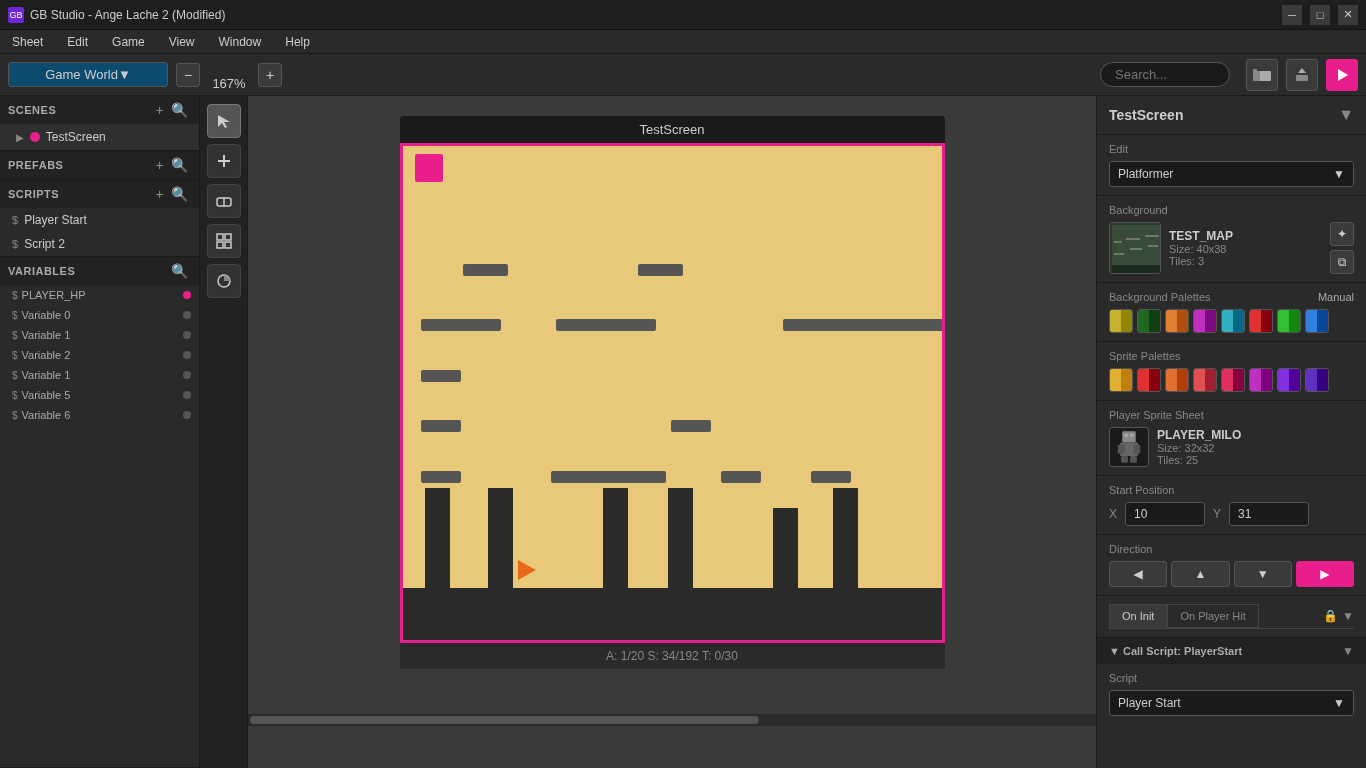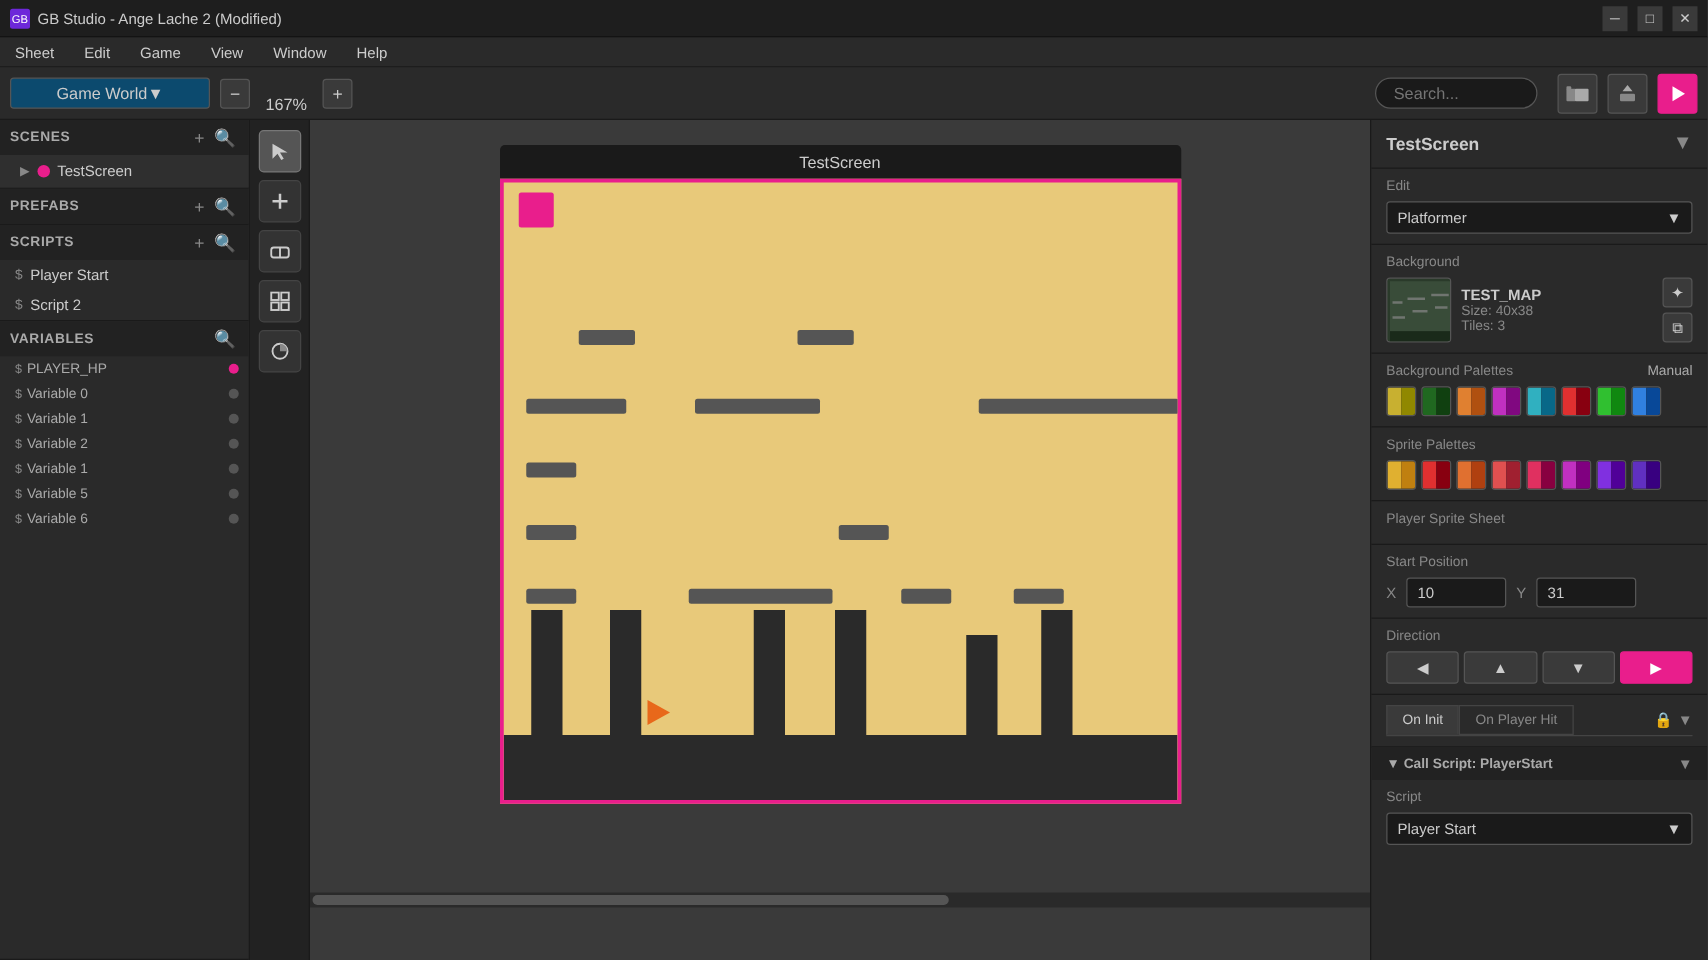--- a/index.html
+++ b/index.html
@@ -341,20 +341,23 @@
 
         <div style="position:absolute; left:18px; top:274px; width:40px; height:12px; background:#555; border-radius:2px;"></div>
         <div style="position:absolute; left:268px; top:274px; width:40px; height:12px; background:#555; border-radius:2px;"></div>
 
         <div style="position:absolute; left:18px; top:325px; width:40px; height:12px; background:#555; border-radius:2px;"></div>
         <div style="position:absolute; left:148px; top:325px; width:115px; height:12px; background:#555; border-radius:2px;"></div>
         <div style="position:absolute; left:318px; top:325px; width:40px; height:12px; background:#555; border-radius:2px;"></div>
         <div style="position:absolute; left:408px; top:325px; width:40px; height:12px; background:#555; border-radius:2px;"></div>
 
         <div style="position:absolute; left:115px; bottom:60px; width:0; height:0; border-top:10px solid transparent; border-bottom:10px solid transparent; border-left:18px solid #e8681a;"></div>
+      </div>
+      <div id="scene-bottom">
+        <span>A: 1/20   S: 34/192   T: 0/30</span>
       </div>
     </div>
     <div id="canvas-scrollbar">
       <div id="canvas-scrollbar-thumb"></div>
     </div>
   </div>
 
   <div id="right-sidebar">
     <div id="props-header">
       <span id="props-title">TestScreen</span>
@@ -472,20 +475,39 @@
           </div>
         <div class="palette-swatch">
             <div class="swatch-half" style="background:#6030c0;"></div>
             <div class="swatch-half" style="background:#380080;"></div>
           </div>
       </div>
     </div>
 
     <div class="prop-section">
       <div class="prop-label">Player Sprite Sheet</div>
+      <div class="sprite-row">
+        <div class="sprite-thumb">
+          <svg width="36" height="36" viewBox="0 0 32 32">
+            <rect x="10" y="2" width="12" height="10" fill="#888" rx="1"></rect>
+            <rect x="8" y="12" width="16" height="12" fill="#666" rx="1"></rect>
+            <rect x="6" y="14" width="6" height="8" fill="#555" rx="1"></rect>
+            <rect x="20" y="14" width="6" height="8" fill="#555" rx="1"></rect>
+            <rect x="9" y="24" width="6" height="6" fill="#555" rx="1"></rect>
+            <rect x="17" y="24" width="6" height="6" fill="#555" rx="1"></rect>
+            <rect x="12" y="4" width="3" height="3" fill="#aaa" rx="1"></rect>
+            <rect x="17" y="4" width="3" height="3" fill="#aaa" rx="1"></rect>
+          </svg>
+        </div>
+        <div class="sprite-info">
+          <div class="sprite-name">PLAYER_MILO</div>
+          <div class="sprite-meta">Size: 32x32</div>
+          <div class="sprite-meta">Tiles: 25</div>
+        </div>
+      </div>
     </div>
 
     <div class="prop-section">
       <div class="prop-label">Start Position</div>
       <div class="xy-row">
         <span class="xy-label">X</span>
         <input type="text" class="xy-input" value="10" style="">
         <span class="xy-label">Y</span>
         <input type="text" class="xy-input" value="31" style="">
       </div>

